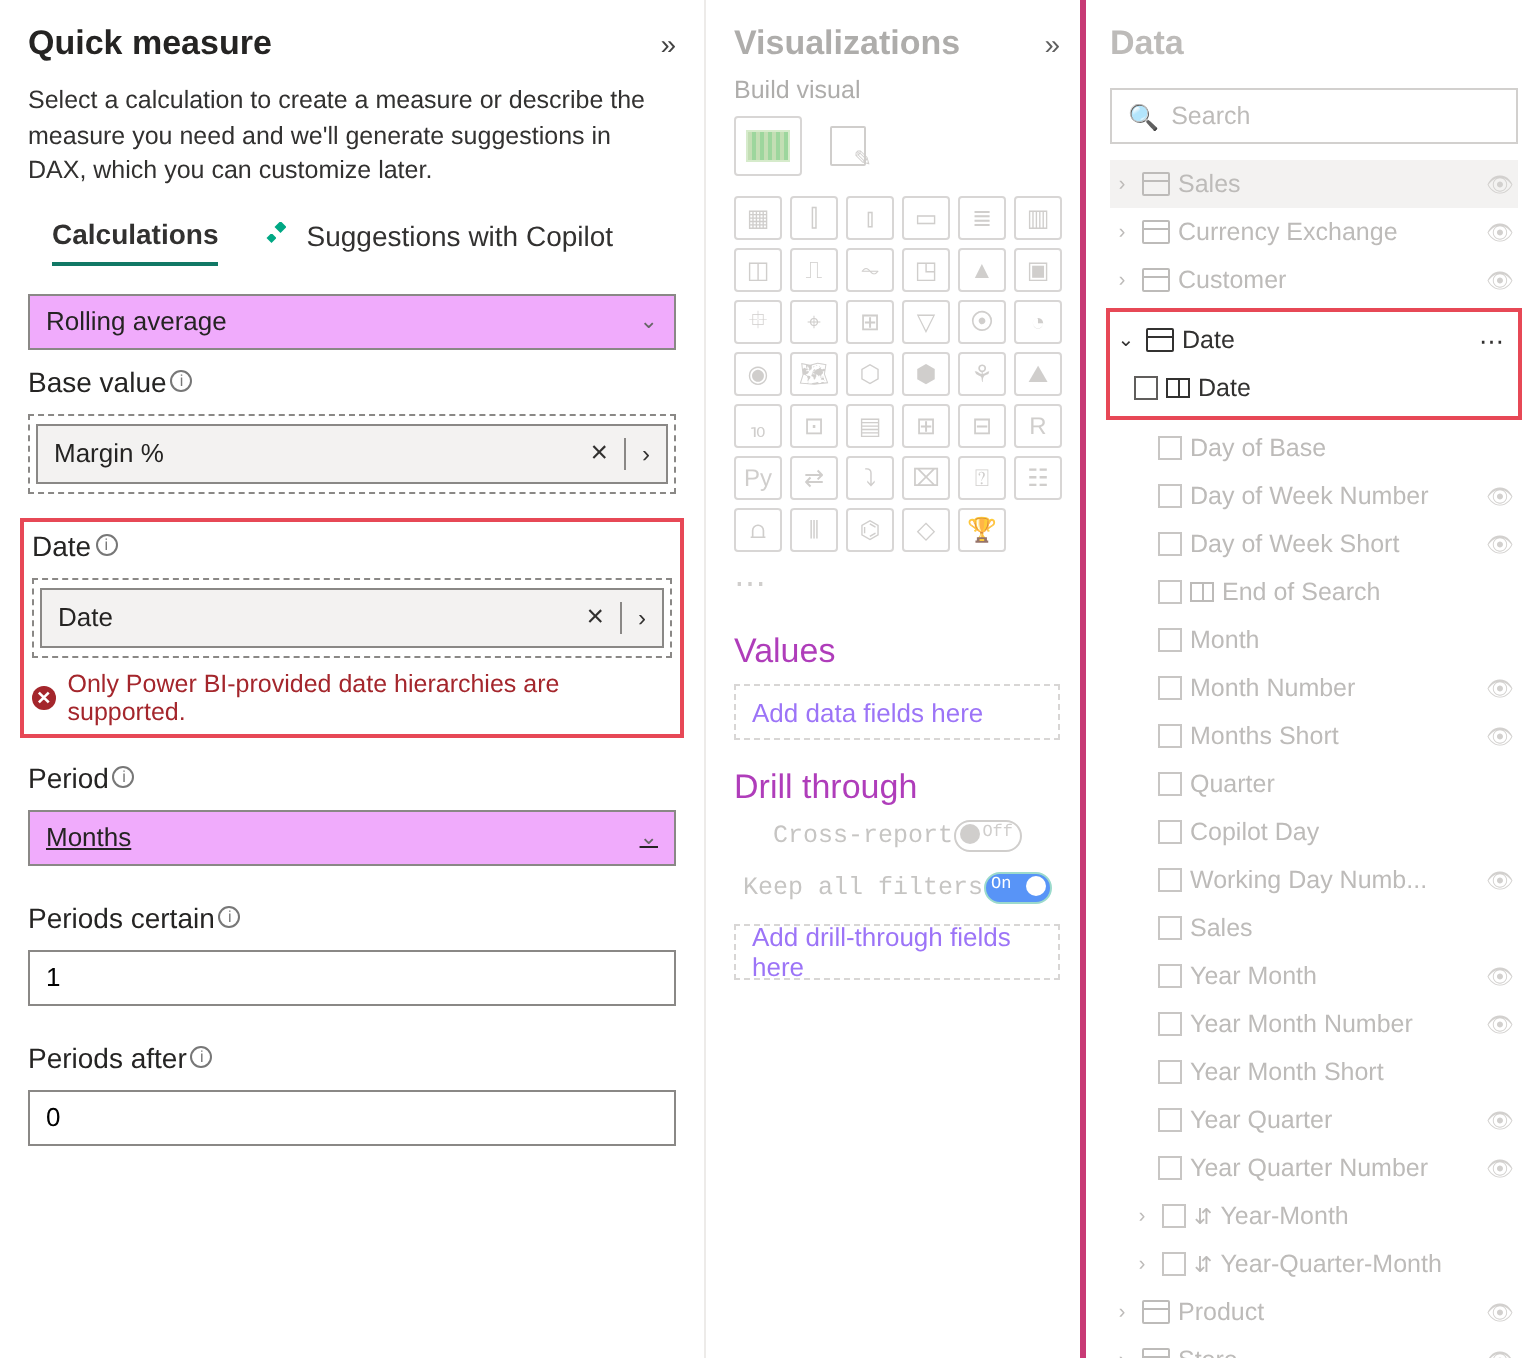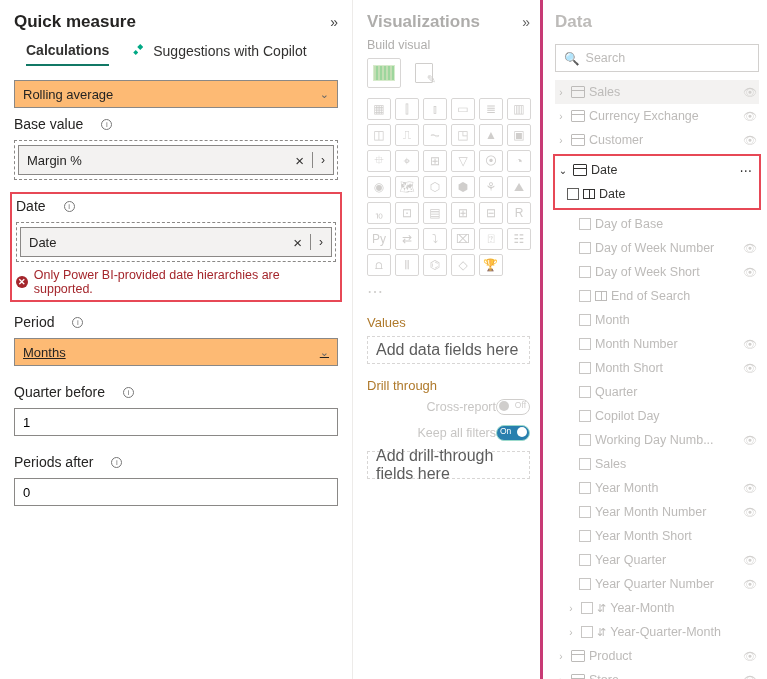--- a/index.html
+++ b/index.html
@@ -25,28 +25,28 @@
   .tabs { display: flex; gap: 24px; margin-bottom: 14px; padding-left: 12px; }
   .tab { display: flex; align-items: center; gap: 6px; font-size: 14px; padding-bottom: 6px; cursor: pointer; color: #323130; }
   .tab.active { font-weight: 600; border-bottom: 2.5px solid #117865; }
   .copilot-ico { width: 14px; height: 14px; position: relative; }
   .copilot-ico::before, .copilot-ico::after { content:""; position:absolute; background:#00a884; width:6px; height:6px; clip-path: polygon(50% 0,100% 50%,50% 100%,0 50%);}
   .copilot-ico::before { top:0; left:4px; }
   .copilot-ico::after { top:6px; left:0; width:5px; height:5px; }
 
   .select-wrap { position: relative; margin-bottom: 8px; }
   .select-box {
-    width: 100%; height: 28px; border: 1px solid #8a8886; background:#fdba74;
+    width: 100%; height: 28px; border: 1px solid #8a8886; background:#f0abfc;
     padding: 0 8px; font-size: 13px; display:flex; align-items:center; justify-content:space-between;
   }
   .chev-down { font-size: 11px; color:#666; }
   .help-text { font-size: 12.5px; line-height: 1.4; color:#323130; margin-bottom: 20px; }
   .help-text a { color: #106ebe; text-decoration: underline; cursor:pointer; }
 
-  .field-label { font-size: 14px; display:flex; align-items:center; gap:18px; margin-bottom: 8px; }
+  .field-label { font-size: 14px; display:flex; align-items:center; gap:2px; margin-bottom: 8px; }
   .info-ico { width:11px; height:11px; border:1px solid #777; border-radius:50%; display:inline-flex; align-items:center; justify-content:center; font-size:8px; color:#777; }
 
   .dropzone {
     border:1px dashed #8a8886; padding:4px 3px; margin-bottom: 16px;
   }
   .pill {
     background:#f3f2f1; border:1px solid #8a8886; height:30px;
     display:flex; align-items:center; padding:0 8px; justify-content:space-between;
   }
   .pill-actions { display:flex; align-items:center; gap:8px; color:#323130; }
@@ -67,27 +67,27 @@
   .viz-sub { font-size:12.5px; margin-bottom:6px; }
   .viz-modebtns { display:flex; gap:6px; margin-bottom:10px; }
   .viz-modebtn { width:34px; height:30px; border:1.5px solid transparent; display:flex; align-items:center; justify-content:center; position:relative; }
   .viz-modebtn.active { border-color:#d2d0ce; border-radius:2px; }
   .viz-canvas-ico { width:22px; height:16px; background:repeating-linear-gradient(90deg,#b9d9a8 0,#b9d9a8 2px,#8dd08d 2px,#8dd08d 4px); border:1px solid #cfe8c2; }
   .viz-add-ico { width:18px; height:20px; border:1.5px solid #c8c6c4; border-radius:1px; position:relative; }
   .viz-add-ico::after { content:"✎"; position:absolute; right:-4px; bottom:-4px; font-size:11px; color:#c8c6c4; }
   .viz-grid { display:grid; grid-template-columns:repeat(6,24px); gap:4px 4px; margin-bottom:6px; }
   .viz-cell { width:24px; height:22px; border:1.5px solid #d2d0ce; border-radius:2px; display:flex; align-items:center; justify-content:center; font-size:12px; color:#c8c6c4; }
   .viz-dots { font-size:16px; color:#c8c6c4; letter-spacing:2px; margin-bottom:14px; }
-  .viz-section-title { font-size:13px; color:#a16207; margin-bottom:6px; }
-  .viz-drop { border:1px dashed #d2d0ce; height:28px; display:flex; align-items:center; padding:0 8px; font-size:16px; color:#404040; margin-bottom:14px; }
-  .toggle-row { display:flex; justify-content:flex-end; align-items:center; font-size:12.5px; color:#bdbbb9; margin-bottom:10px; }
+  .viz-section-title { font-size:17px; color:#a21caf; margin-bottom:6px; }
+  .viz-drop { border:1px dashed #d2d0ce; height:28px; display:flex; align-items:center; padding:0 8px; font-size:13px; color:#8b5cf6; margin-bottom:14px; }
+  .toggle-row { display:flex; justify-content:center; align-items:center; font-size:12.5px; color:#bdbbb9; margin-bottom:10px;font-family:Liberation Mono, monospace; }
   .toggle { width:34px; height:16px; border-radius:8px; border:1.5px solid #c8c6c4; position:relative; display:inline-block; }
   .toggle.off::after { content:""; width:10px; height:10px; border-radius:50%; background:#c8c6c4; position:absolute; top:1px; left:2px; }
   .toggle.off .tlabel { position:absolute; right:3px; top:0; font-size:8.5px; color:#c8c6c4; }
-  .toggle.on { background:#0369a1; border-color:#8bd4c4; }
+  .toggle.on { background:#3b82f6; border-color:#8bd4c4; }
   .toggle.on::after { content:""; width:10px; height:10px; border-radius:50%; background:#fff; position:absolute; top:1px; right:2px; }
   .toggle.on .tlabel { position:absolute; left:3px; top:0; font-size:8.5px; color:#fff; }
 
   
   .data-panel { flex:1; padding:12px 8px 0 12px; color:#bdbbb9; font-size:12.5px; overflow:hidden; }
   .data-title { font-size:17px; font-weight:600; margin-bottom:12px; }
   .search-box { display:flex; align-items:center; gap:6px; border:1px solid #d2d0ce; height:28px; padding:0 8px; margin-bottom:8px; color:#bdbbb9; }
   .tree-row { display:flex; align-items:center; height:24px; gap:4px; white-space:nowrap; }
   .tree-row .chev { width:12px; text-align:center; font-size:10px; }
   .tbl-ico { width:14px; height:12px; border:1.5px solid currentColor; border-radius:1px; position:relative; display:inline-block; }
@@ -108,20 +108,21 @@
   .ind2 { padding-left: 24px; }
 </style>
 </head>
 <body>
 
 <div class="qm-panel">
   <div class="qm-header">
     <span class="qm-title">Quick measure</span>
     <span class="chev-collapse">»</span>
   </div>
+  <div class="qm-desc">Select a calculation to create a measure or describe the measure you need and we'll generate suggestions in DAX, which you can customize later.</div>
 
   <div class="tabs">
     <div class="tab active">Calculations</div>
     <div class="tab">
       <span class="copilot-ico"></span>
       <span>Suggestions with Copilot</span>
     </div>
   </div>
 
   <div class="select-wrap">
@@ -176,21 +177,21 @@
   </div>
   <div class="select-wrap" style="margin-bottom:18px;text-decoration:underline;">
     <div class="select-box">
       <span>Months</span>
       <span class="chev-down">⌄</span>
     </div>
   </div>
 
   
   <div class="field-label">
-    <span>Quarter before</span>
+    <span>Periods certain</span>
     <span class="info-ico">i</span>
   </div>
   <input class="num-input" style="margin-bottom: 18px;" value="1">
 
   
   <div class="field-label">
     <span>Periods after</span>
     <span class="info-ico">i</span>
   </div>
   <input class="num-input" value="0" style="">
@@ -338,21 +339,21 @@
         <span class="cb"></span>
         <span>Month</span>
       </div>
       <div class="tree-row ind2">
         <span class="cb"></span>
         <span>Month Number</span>
         <span class="eye">👁</span>
       </div>
       <div class="tree-row ind2">
         <span class="cb"></span>
-        <span>Month Short</span>
+        <span>Months Short</span>
         <span class="eye">👁</span>
       </div>
       <div class="tree-row ind2">
         <span class="cb"></span>
         <span>Quarter</span>
       </div>
       <div class="tree-row ind2">
         <span class="cb"></span>
         <span>Copilot Day</span>
       </div>

